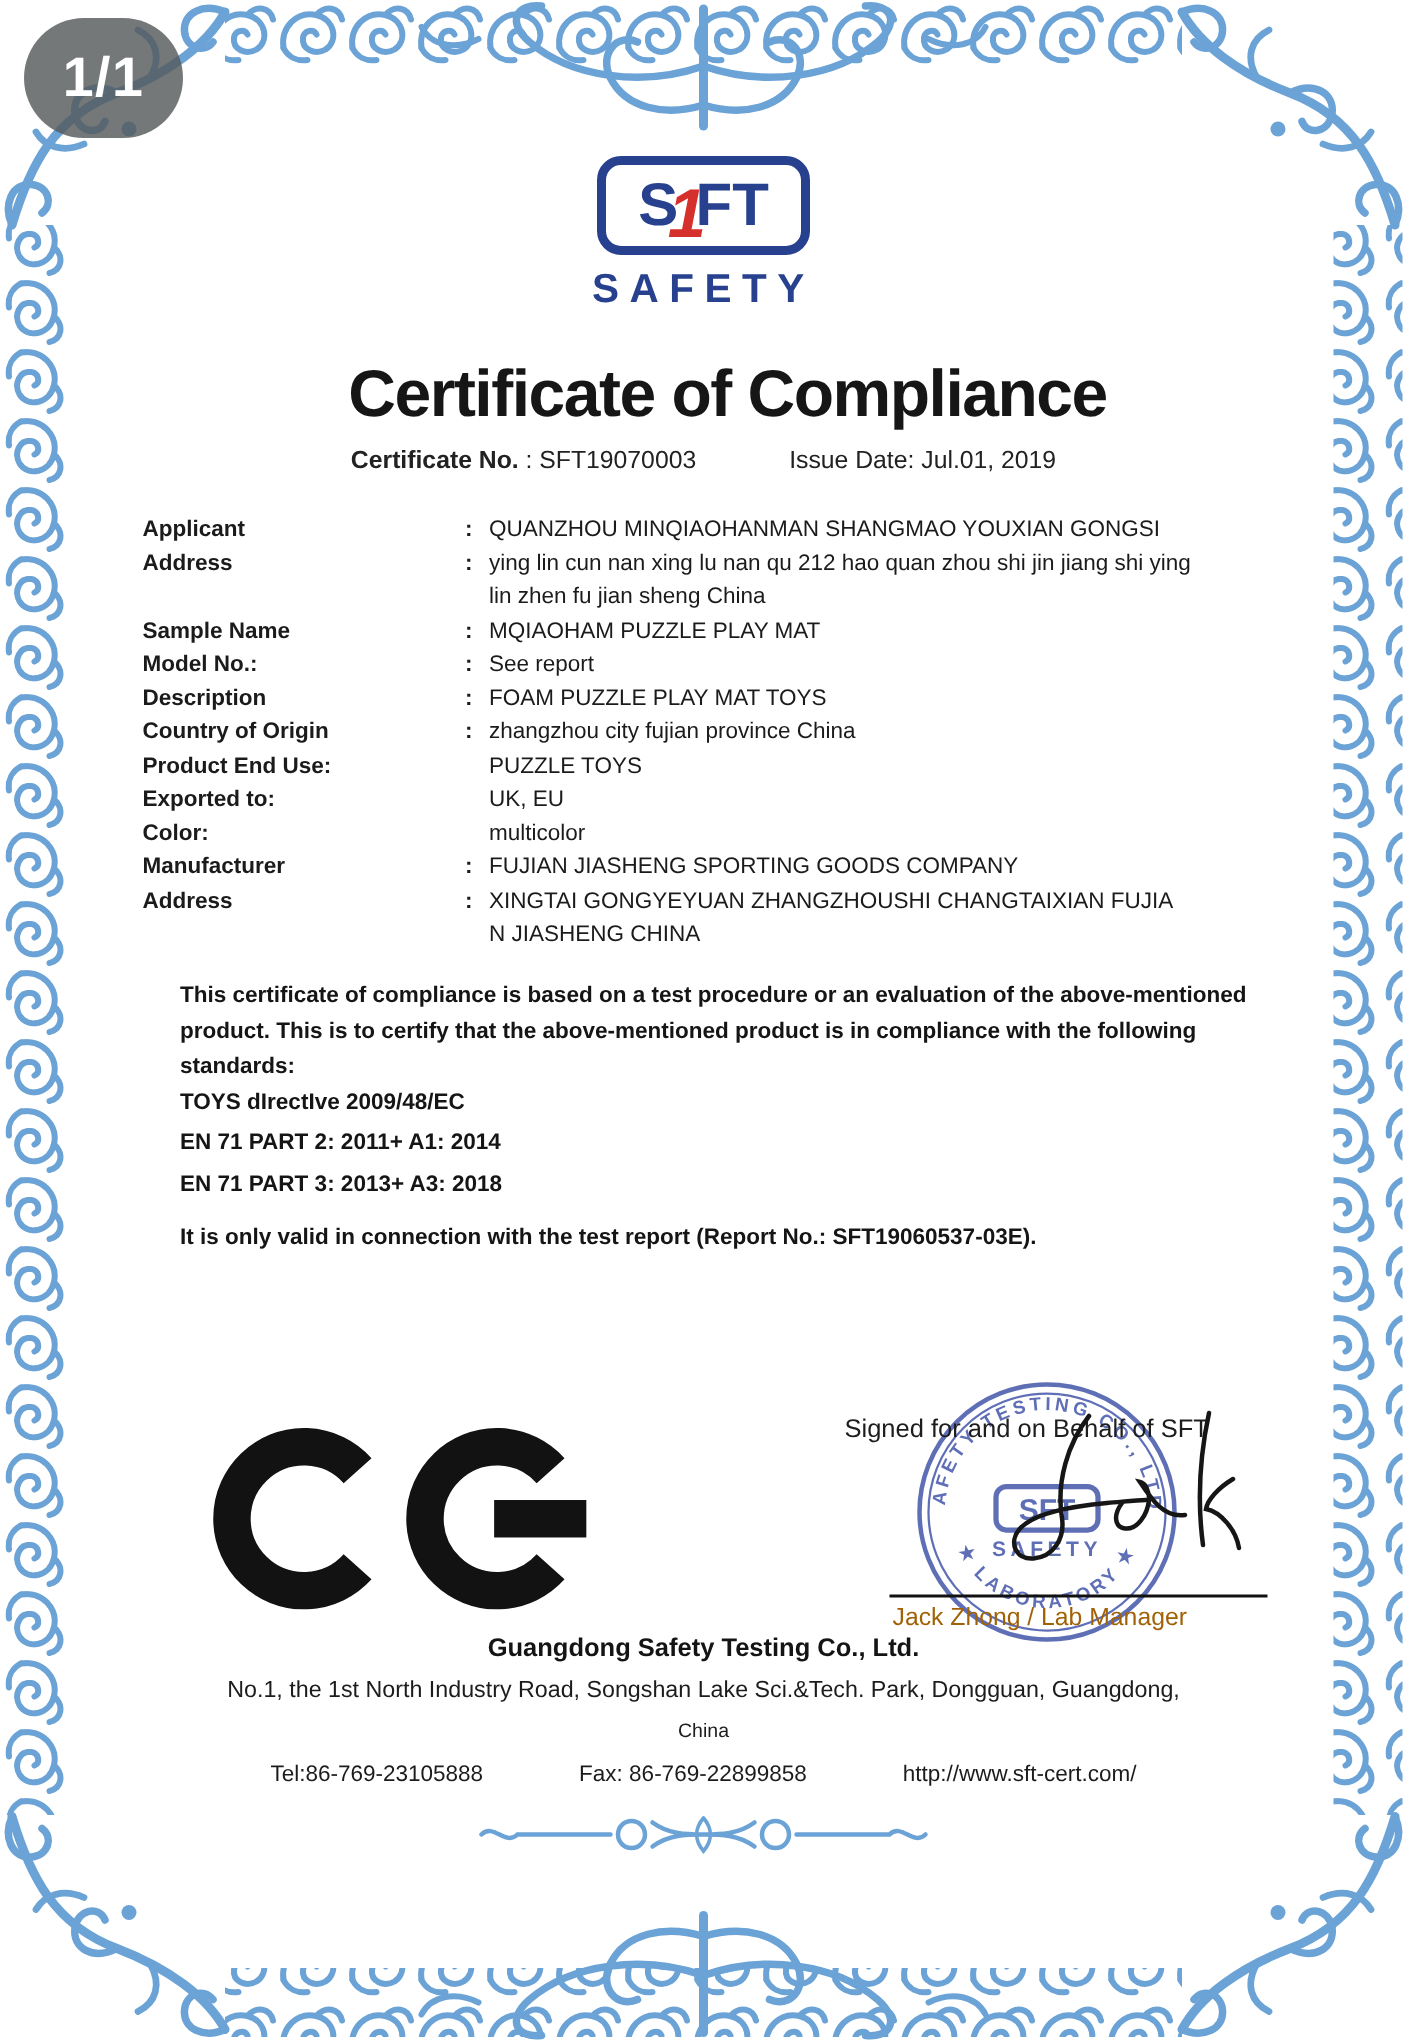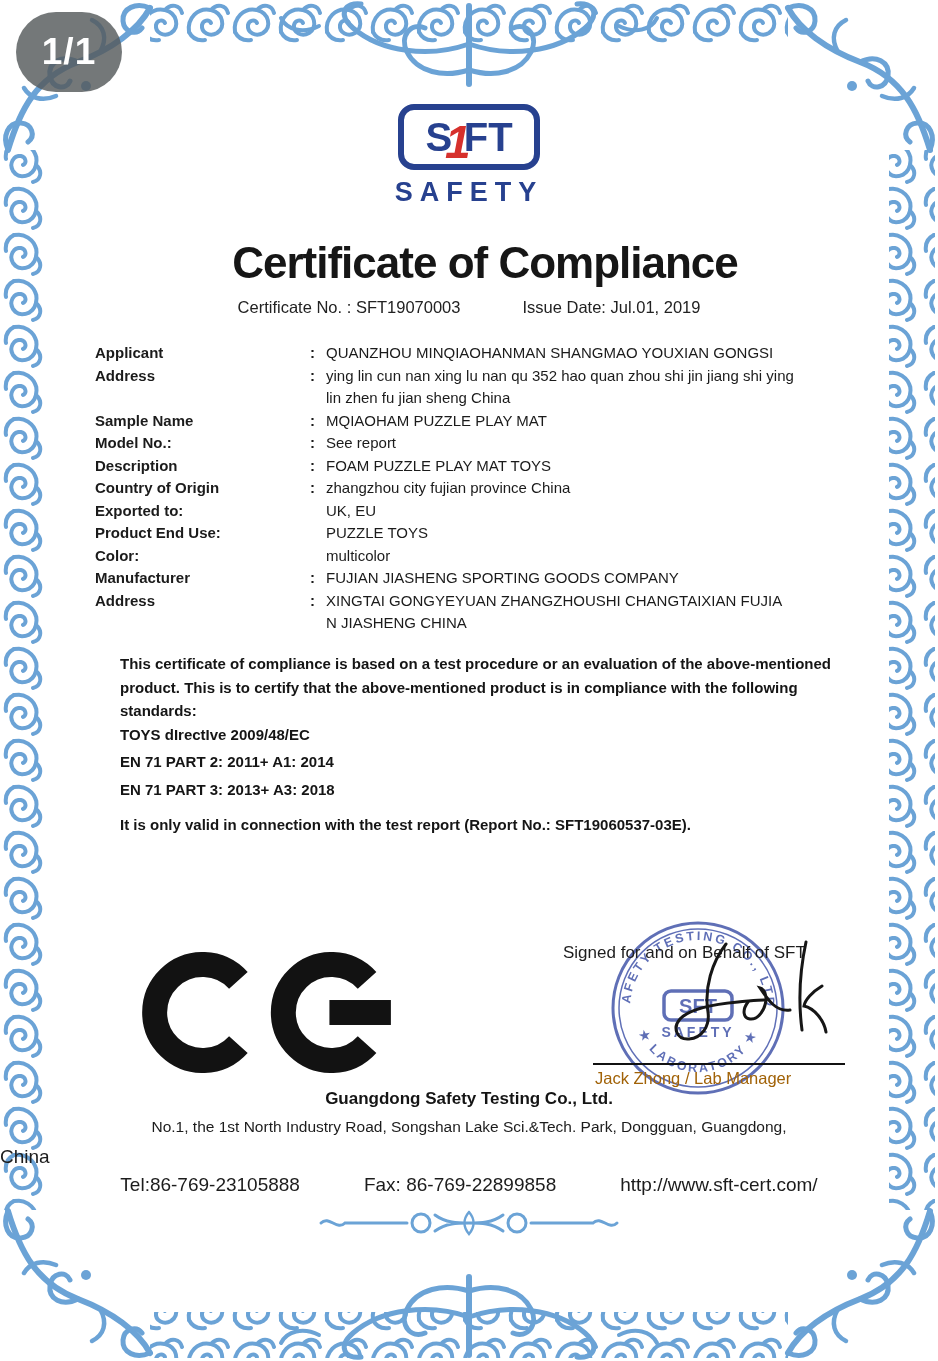--- a/index.html
+++ b/index.html
@@ -35,21 +35,21 @@
 
   .title{
     position:absolute; top:222px; left:0; width:100%; margin:16px; text-align:center;
     font-size:44px; font-weight:bold; color:var(--title_black); letter-spacing:-1px; z-index:2;
   }
 
   .cert-line{
     position:absolute; top:298px; left:0; width:100%; z-index:2;
     display:flex; justify-content:center; gap:62px; font-size:16.5px; color:#222;
   }
-  .cert-line b{font-weight:normal;}
+  .cert-line b{font-weight:bold;}
 
   .details{
     position:absolute; top:342px; left:95px; width:766px; z-index:2;
     font-size:15px; line-height:22.5px; color:#1b1b1b;
   }
   .drow{display:flex;}
   .dlbl{width:215px; flex:none; font-weight:bold;}
   .dcol{width:16px; flex:none; font-weight:bold;}
   .dval{flex:1; white-space:pre-line;}
 
@@ -63,22 +63,22 @@
   .ce{position:absolute; left:142px; top:952px; width:250px; height:121px; z-index:2;}
 
   .stamp{position:absolute; left:608px; top:918px; width:180px; height:180px; z-index:2; opacity:.88;}
   .signed-for{position:absolute; left:563px; top:943px; z-index:3; font-size:17px; color:#1d1d1d;}
   .sig-scrawl{position:absolute; left:598px; top:938px; width:262px; height:132px; z-index:4;}
   .sig-line{position:absolute; left:593px; top:1063px; width:252px; border-top:2px solid #111; z-index:3;}
   .signer{position:absolute; left:595px; top:1069px; z-index:3; font-size:16.5px; color:#a16207;}
 
   .f-company{position:absolute; top:1089px; left:0; width:100%; text-align:center; font-size:17px; font-weight:bold; color:#141414; z-index:2;}
   .f-addr1{position:absolute; top:1118px; left:0; width:100%; text-align:center; font-size:15.5px; z-index:2;}
-  .f-addr2{position:absolute; top:1146px; left:0; width:100%; text-align:left; font-size:19px; z-index:2;}
-  .f-telrow{position:absolute; top:1174px; left:0; width:100%; display:flex; justify-content:center; gap:64px; font-size:19px; z-index:2;}
+  .f-addr2{position:absolute; top:1146px; left:0; width:100%; text-align:center; font-size:13px; z-index:2;}
+  .f-telrow{position:absolute; top:1174px; left:0; width:100%; display:flex; justify-content:center; gap:64px; font-size:15px; z-index:2;}
 </style>
 </head>
 <body>
 
 <div class="page">
 
   <svg class="border-svg" width="938" height="1361" viewBox="0 0 938 1361" xmlns="http://www.w3.org/2000/svg">
     <defs>
       <g id="vmotif" class="bd" stroke-width="4" stroke-linecap="round" fill="none">
         <path d="M5 32 C3 18 14 7 27 10 C39 13 42 27 33 33 C26 37 17 33 18 25 C19 20 25 19 27 23"></path>
@@ -163,21 +163,21 @@
 
   <div class="details" id="details-table">
       <div class="drow">
         <div class="dlbl">Applicant</div>
         <div class="dcol">:</div>
         <div class="dval">QUANZHOU MINQIAOHANMAN SHANGMAO YOUXIAN GONGSI</div>
       </div>
       <div class="drow">
         <div class="dlbl">Address</div>
         <div class="dcol">:</div>
-        <div class="dval">ying lin cun nan xing lu nan qu 352 hao quan zhou shi jin jiang shi ying
+        <div class="dval">ying lin cun nan xing lu nan qu 212 hao quan zhou shi jin jiang shi ying
 lin zhen fu jian sheng China</div>
       </div>
       <div class="drow">
         <div class="dlbl">Sample Name</div>
         <div class="dcol">:</div>
         <div class="dval">MQIAOHAM PUZZLE PLAY MAT</div>
       </div>
       <div class="drow">
         <div class="dlbl">Model No.:</div>
         <div class="dcol">:</div>
@@ -185,30 +185,30 @@
       </div>
       <div class="drow">
         <div class="dlbl">Description</div>
         <div class="dcol">:</div>
         <div class="dval">FOAM PUZZLE PLAY MAT TOYS</div>
       </div>
       <div class="drow">
         <div class="dlbl">Country of Origin</div>
         <div class="dcol">:</div>
         <div class="dval">zhangzhou city fujian province China</div>
+      </div>
+      <div class="drow">
+        <div class="dlbl">Product End Use:</div>
+        <div class="dcol"></div>
+        <div class="dval">PUZZLE TOYS</div>
       </div>
       <div class="drow">
         <div class="dlbl">Exported to:</div>
         <div class="dcol"></div>
         <div class="dval">UK, EU</div>
-      </div>
-      <div class="drow">
-        <div class="dlbl">Product End Use:</div>
-        <div class="dcol"></div>
-        <div class="dval">PUZZLE TOYS</div>
       </div>
       <div class="drow">
         <div class="dlbl">Color:</div>
         <div class="dcol"></div>
         <div class="dval">multicolor</div>
       </div>
       <div class="drow">
         <div class="dlbl">Manufacturer</div>
         <div class="dcol">:</div>
         <div class="dval">FUJIAN JIASHENG SPORTING GOODS COMPANY</div>

